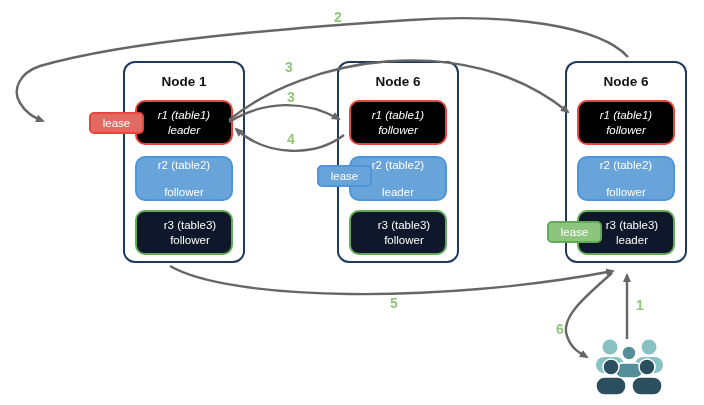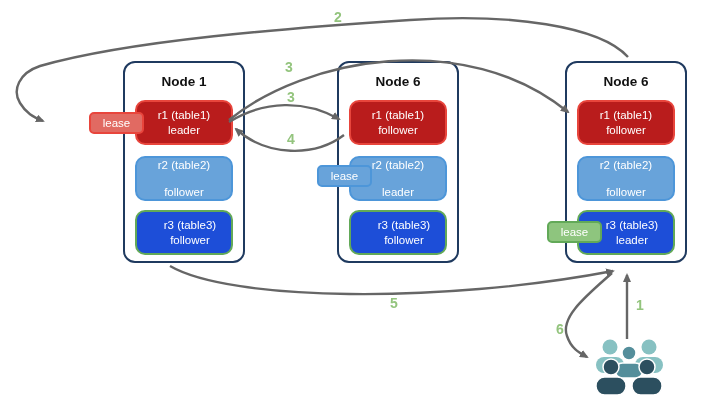--- a/index.html
+++ b/index.html
@@ -14,23 +14,23 @@
   .node-title {
     text-align:center; font-weight:bold; font-size:13.5px; color:#111;
     margin-top:11px;
   }
   .replica {
     position:absolute; left:10px; width:98px; height:45px; border-radius:10px;
     color:#fff; font-size:11.5px; line-height:15px; text-align:center;
     display:flex; flex-direction:column; justify-content:center;
     box-sizing:border-box; border:2px solid transparent;
   }
-  .replica.red   { background:#b91c1c; border-color:#e8453c; }
+  .replica.red   { background:#000000; border-color:#e8453c;font-style:italic; }
   .replica.blue  { background:#68a3da; border-color:#4d96d9; }
-  .replica.green { background:#1d4ed8; border-color:#62a958;padding-left:12px; }
+  .replica.green { background:#0f172a; border-color:#62a958;padding-left:12px; }
   .pos-r1 { top:37px; } .pos-r2 { top:93px;gap:12px; } .pos-r3 { top:147px; }
   .lease {
     position:absolute; width:55px; height:22px; border-radius:5px;
     color:#fff; font-size:11.5px; display:flex; align-items:center;
     justify-content:center; box-sizing:border-box; border:2px solid transparent;margin-left:40px;
   }
   .lease.red   { background:#e16a62; border-color:#e8453c; }
   .lease.blue  { background:#68a3da; border-color:#4d96d9; }
   .lease.green { background:#8ec57e; border-color:#62a958; }
   .step {

